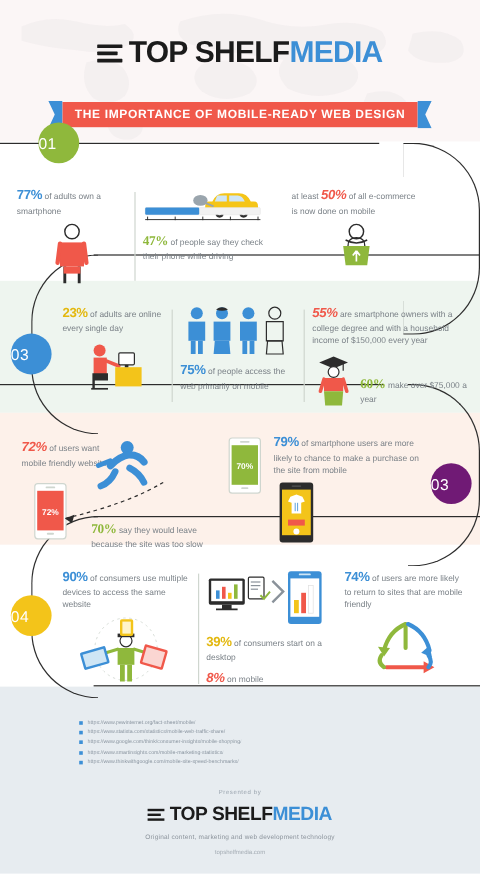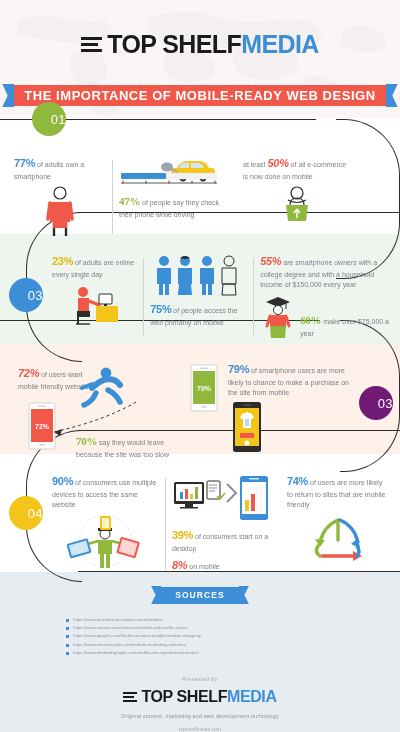--- a/index.html
+++ b/index.html
@@ -43,21 +43,21 @@
   }
   .ribbon-end {
     width: 12px; height: 23px; background: #3c8fd6; position: relative;
   }
   .ribbon-end.left  { clip-path: polygon(0 0,100% 0,100% 100%,0 100%,45% 50%); }
   .ribbon-end.right { clip-path: polygon(0 0,100% 0,55% 50%,100% 100%,0 100%); }
   .banner {
     background: #f0584a; color: #fff;
     height: 21px; line-height: 21px;
     padding: 0 10px;
-    font-size: 13px; font-weight: bold; letter-spacing: .55px;
+    font-size: 10px; font-weight: bold; letter-spacing: .55px;
     white-space: nowrap;
   }
 
   
   .sections { position: relative; }
   .sec {
     position: relative;
     padding: 12px 0;
   }
   .sec-inner { position: relative; z-index: 3; }
@@ -68,21 +68,21 @@
   .sec4 { background: #ffffff; height: 118px; }
 
   
   .pipe { position: absolute; z-index: 1; border: 1.1px solid #2c2c2c; }
   .pipe.r { border-left: none; border-radius: 0 56px 56px 0; }
   .pipe.l { border-right: none; border-radius: 56px 0 0 56px; }
 
   .badge {
     position: absolute; z-index: 6;
     width: 34px; height: 34px; border-radius: 50%;
-    display: flex; align-items: center; justify-content: flex-end;
+    display: flex; align-items: center; justify-content: flex-start;
     color: #fff; font-size: 13px; letter-spacing: .4px;
   }
   .badge.g { background: #8fb83c; }
   .badge.b { background: #3c8fd6; }
   .badge.r { background: #701a75; }
   .badge.y { background: #f3c41a; }
 
   .cols { display: flex; align-items: flex-start; }
   .vrule { width: 1px; background: #cfd6cf; align-self: stretch; margin: 4px 6px; }
 
@@ -480,25 +480,20 @@
           <path d="M46 35 l9 5 l-9 5 z" fill="#f0584a"></path>
           <path d="M50 30 q4 6 0 10" stroke="#3c8fd6" stroke-width="3.4" fill="none" stroke-linecap="round"></path>
           <path d="M11 30 q-4 6 2 10" stroke="#8fb83c" stroke-width="3.4" fill="none" stroke-linecap="round"></path>
         </svg>
       </div>
     </div>
   </div>
 </div>
 
 <div class="sources-area">
-  <div class="src-ribbon-row">
-    <span class="src-end left"></span>
-    <div class="src-banner">SOURCES</div>
-    <span class="src-end right"></span>
-  </div>
   <div class="src-list">
     <div class="src-item">
       <span class="src-dot"></span>
       <span class="src-url">https://www.pewinternet.org/fact-sheet/mobile/</span>
     </div>
     <div class="src-item">
       <span class="src-dot"></span>
       <span class="src-url">https://www.statista.com/statistics/mobile-web-traffic-share/</span>
     </div>
     <div class="src-item">

